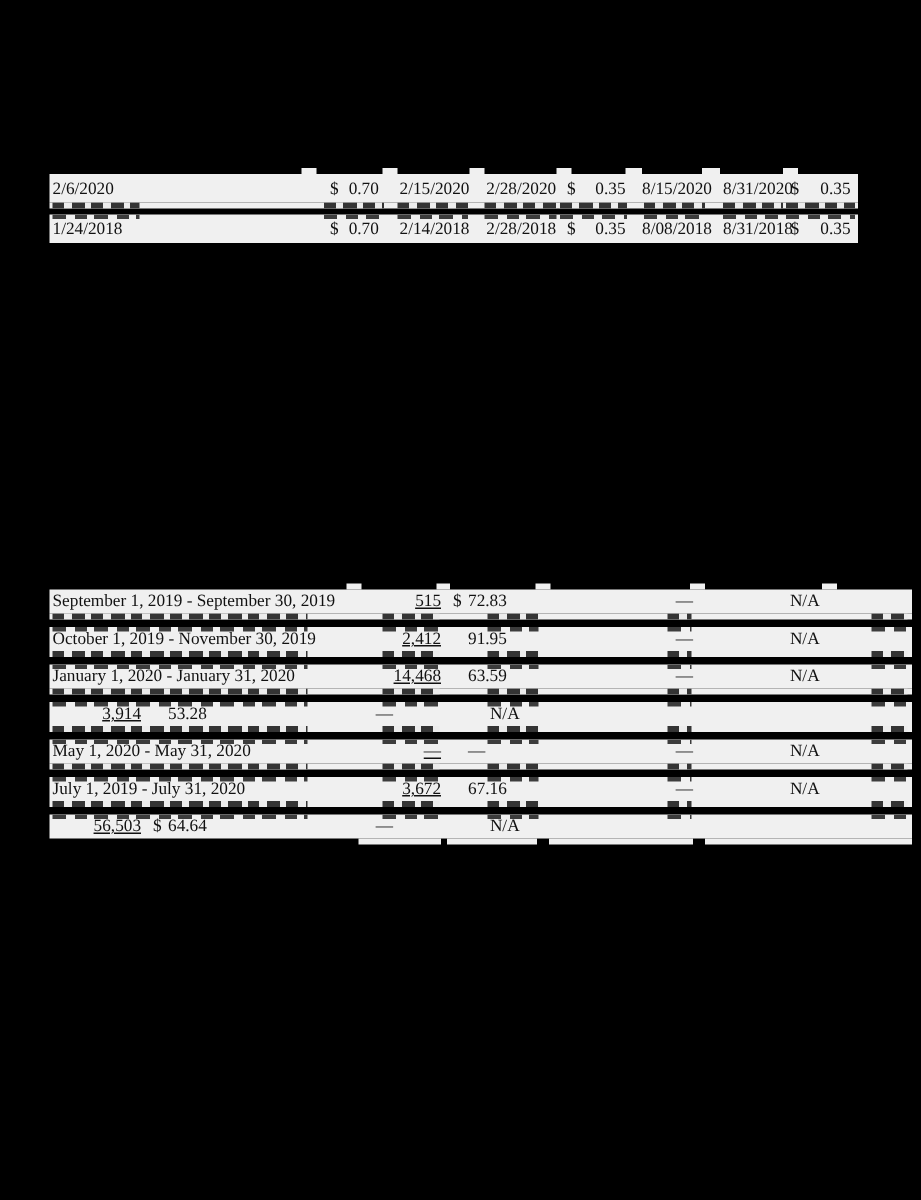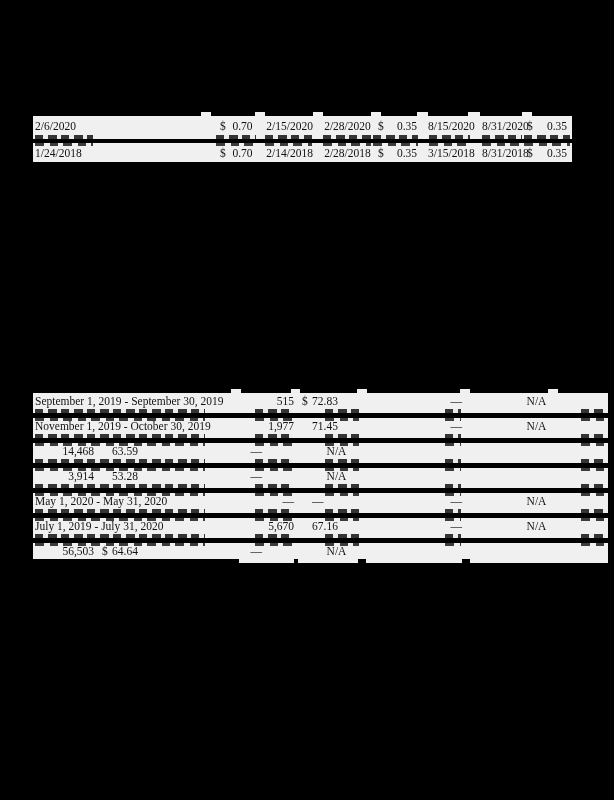--- a/index.html
+++ b/index.html
@@ -39,21 +39,21 @@
   .ct4 { width:49px;  text-align:center; margin-left:10px; }
   .ct5 { width:14px;  padding-left:6px; }
   .ct6 { width:31px;  text-align:right; }
   .ct7 { width:42px;  text-align:right; margin-left:11px; }
   .ct8 { width:41px;  text-align:right; margin-left:12px; }
   .ct9 { width:14px;  padding-left:4px; }
   .ct10{ width:35px;  text-align:right; padding-right:5px; }
 
   
   .cb0 { width:200px; text-align:left; padding-left:2px; }
-  .cb1 { width:55px;  text-align:right; margin-left:6px; }
+  .cb1 { width:55px;  text-align:right; margin-left:6px;text-decoration:underline; }
   .cb2 { width:14px;  padding-left:4px; margin-left:4px; }
   .cb3 { width:46px;  }
   .cb4 { width:96px;  text-align:right; margin-left:8px; }
   .cb5 { width:138px; text-align:center; margin-left:8px; padding-right:5px; }
 
   
   .notchrow { position: relative; height: 4px; }
   .notch { position:absolute; top:0; height:4px; background:#f0f0f0; }
 
   
@@ -135,21 +135,21 @@
           <i class="fg t7"></i>
           <i class="fg t8"></i>
       </div>
       <span class="c ct0">1/24/2018</span>
       <span class="c ct1">$</span>
       <span class="c ct2">0.70</span>
       <span class="c ct3">2/14/2018</span>
       <span class="c ct4">2/28/2018</span>
       <span class="c ct5">$</span>
       <span class="c ct6">0.35</span>
-      <span class="c ct7">3/15/2018</span>
+      <span class="c ct7">8/08/2018</span>
       <span class="c ct8">8/31/2018</span>
       <span class="c ct9">$</span>
       <span class="c ct10">0.35</span>
     </div>
   </div>
 
   <div class="tbl tbl-repurchases">
     <div class="notchrow">
       <i class="notch" style="left:198px;width:10px"></i>
         <i class="notch" style="left:258px;width:9px"></i>
@@ -176,44 +176,45 @@
     <div class="spacer5"></div>
 
     <div class="band band-b">
       <div class="topdash">
         <i class="fg s1"></i>
           <i class="fg s2"></i>
           <i class="fg s3"></i>
           <i class="fg s4"></i>
           <i class="fg s5"></i>
       </div>
-      <span class="c cb0">November 1, 2019 - October 30, 2019</span>
-      <span class="c cb1">1,977</span>
-      <span class="c cb2"></span>
-      <span class="c cb3">71.45</span>
-      <span class="c cb4">—</span>
-      <span class="c cb5">N/A</span>
-    </div>
-    <div class="clip">
-      <i class="fg s1"></i>
-        <i class="fg s2"></i>
-        <i class="fg s3"></i>
-        <i class="fg s4"></i>
-        <i class="fg s5"></i>
-    </div>
-    <div class="spacer5"></div>
-
-    <div class="band band-b">
-      <div class="topdash">
-        <i class="fg s1"></i>
-          <i class="fg s2"></i>
-          <i class="fg s3"></i>
-          <i class="fg s4"></i>
-          <i class="fg s5"></i>
-      </div>
+      <span class="c cb0">October 1, 2019 - November 30, 2019</span>
+      <span class="c cb1">2,412</span>
+      <span class="c cb2"></span>
+      <span class="c cb3">91.95</span>
+      <span class="c cb4">—</span>
+      <span class="c cb5">N/A</span>
+    </div>
+    <div class="clip">
+      <i class="fg s1"></i>
+        <i class="fg s2"></i>
+        <i class="fg s3"></i>
+        <i class="fg s4"></i>
+        <i class="fg s5"></i>
+    </div>
+    <div class="spacer5"></div>
+
+    <div class="band band-b">
+      <div class="topdash">
+        <i class="fg s1"></i>
+          <i class="fg s2"></i>
+          <i class="fg s3"></i>
+          <i class="fg s4"></i>
+          <i class="fg s5"></i>
+      </div>
+      <span class="c cb0">January 1, 2020 - January 31, 2020</span>
       <span class="c cb1">14,468</span>
       <span class="c cb2"></span>
       <span class="c cb3">63.59</span>
       <span class="c cb4">—</span>
       <span class="c cb5">N/A</span>
     </div>
     <div class="clip">
       <i class="fg s1"></i>
         <i class="fg s2"></i>
         <i class="fg s3"></i>
@@ -271,21 +272,21 @@
 
     <div class="band band-b">
       <div class="topdash">
         <i class="fg s1"></i>
           <i class="fg s2"></i>
           <i class="fg s3"></i>
           <i class="fg s4"></i>
           <i class="fg s5"></i>
       </div>
       <span class="c cb0">July 1, 2019 - July 31, 2020</span>
-      <span class="c cb1">5,670</span>
+      <span class="c cb1">3,672</span>
       <span class="c cb2"></span>
       <span class="c cb3">67.16</span>
       <span class="c cb4">—</span>
       <span class="c cb5">N/A</span>
     </div>
     <div class="clip">
       <i class="fg s1"></i>
         <i class="fg s2"></i>
         <i class="fg s3"></i>
         <i class="fg s4"></i>

